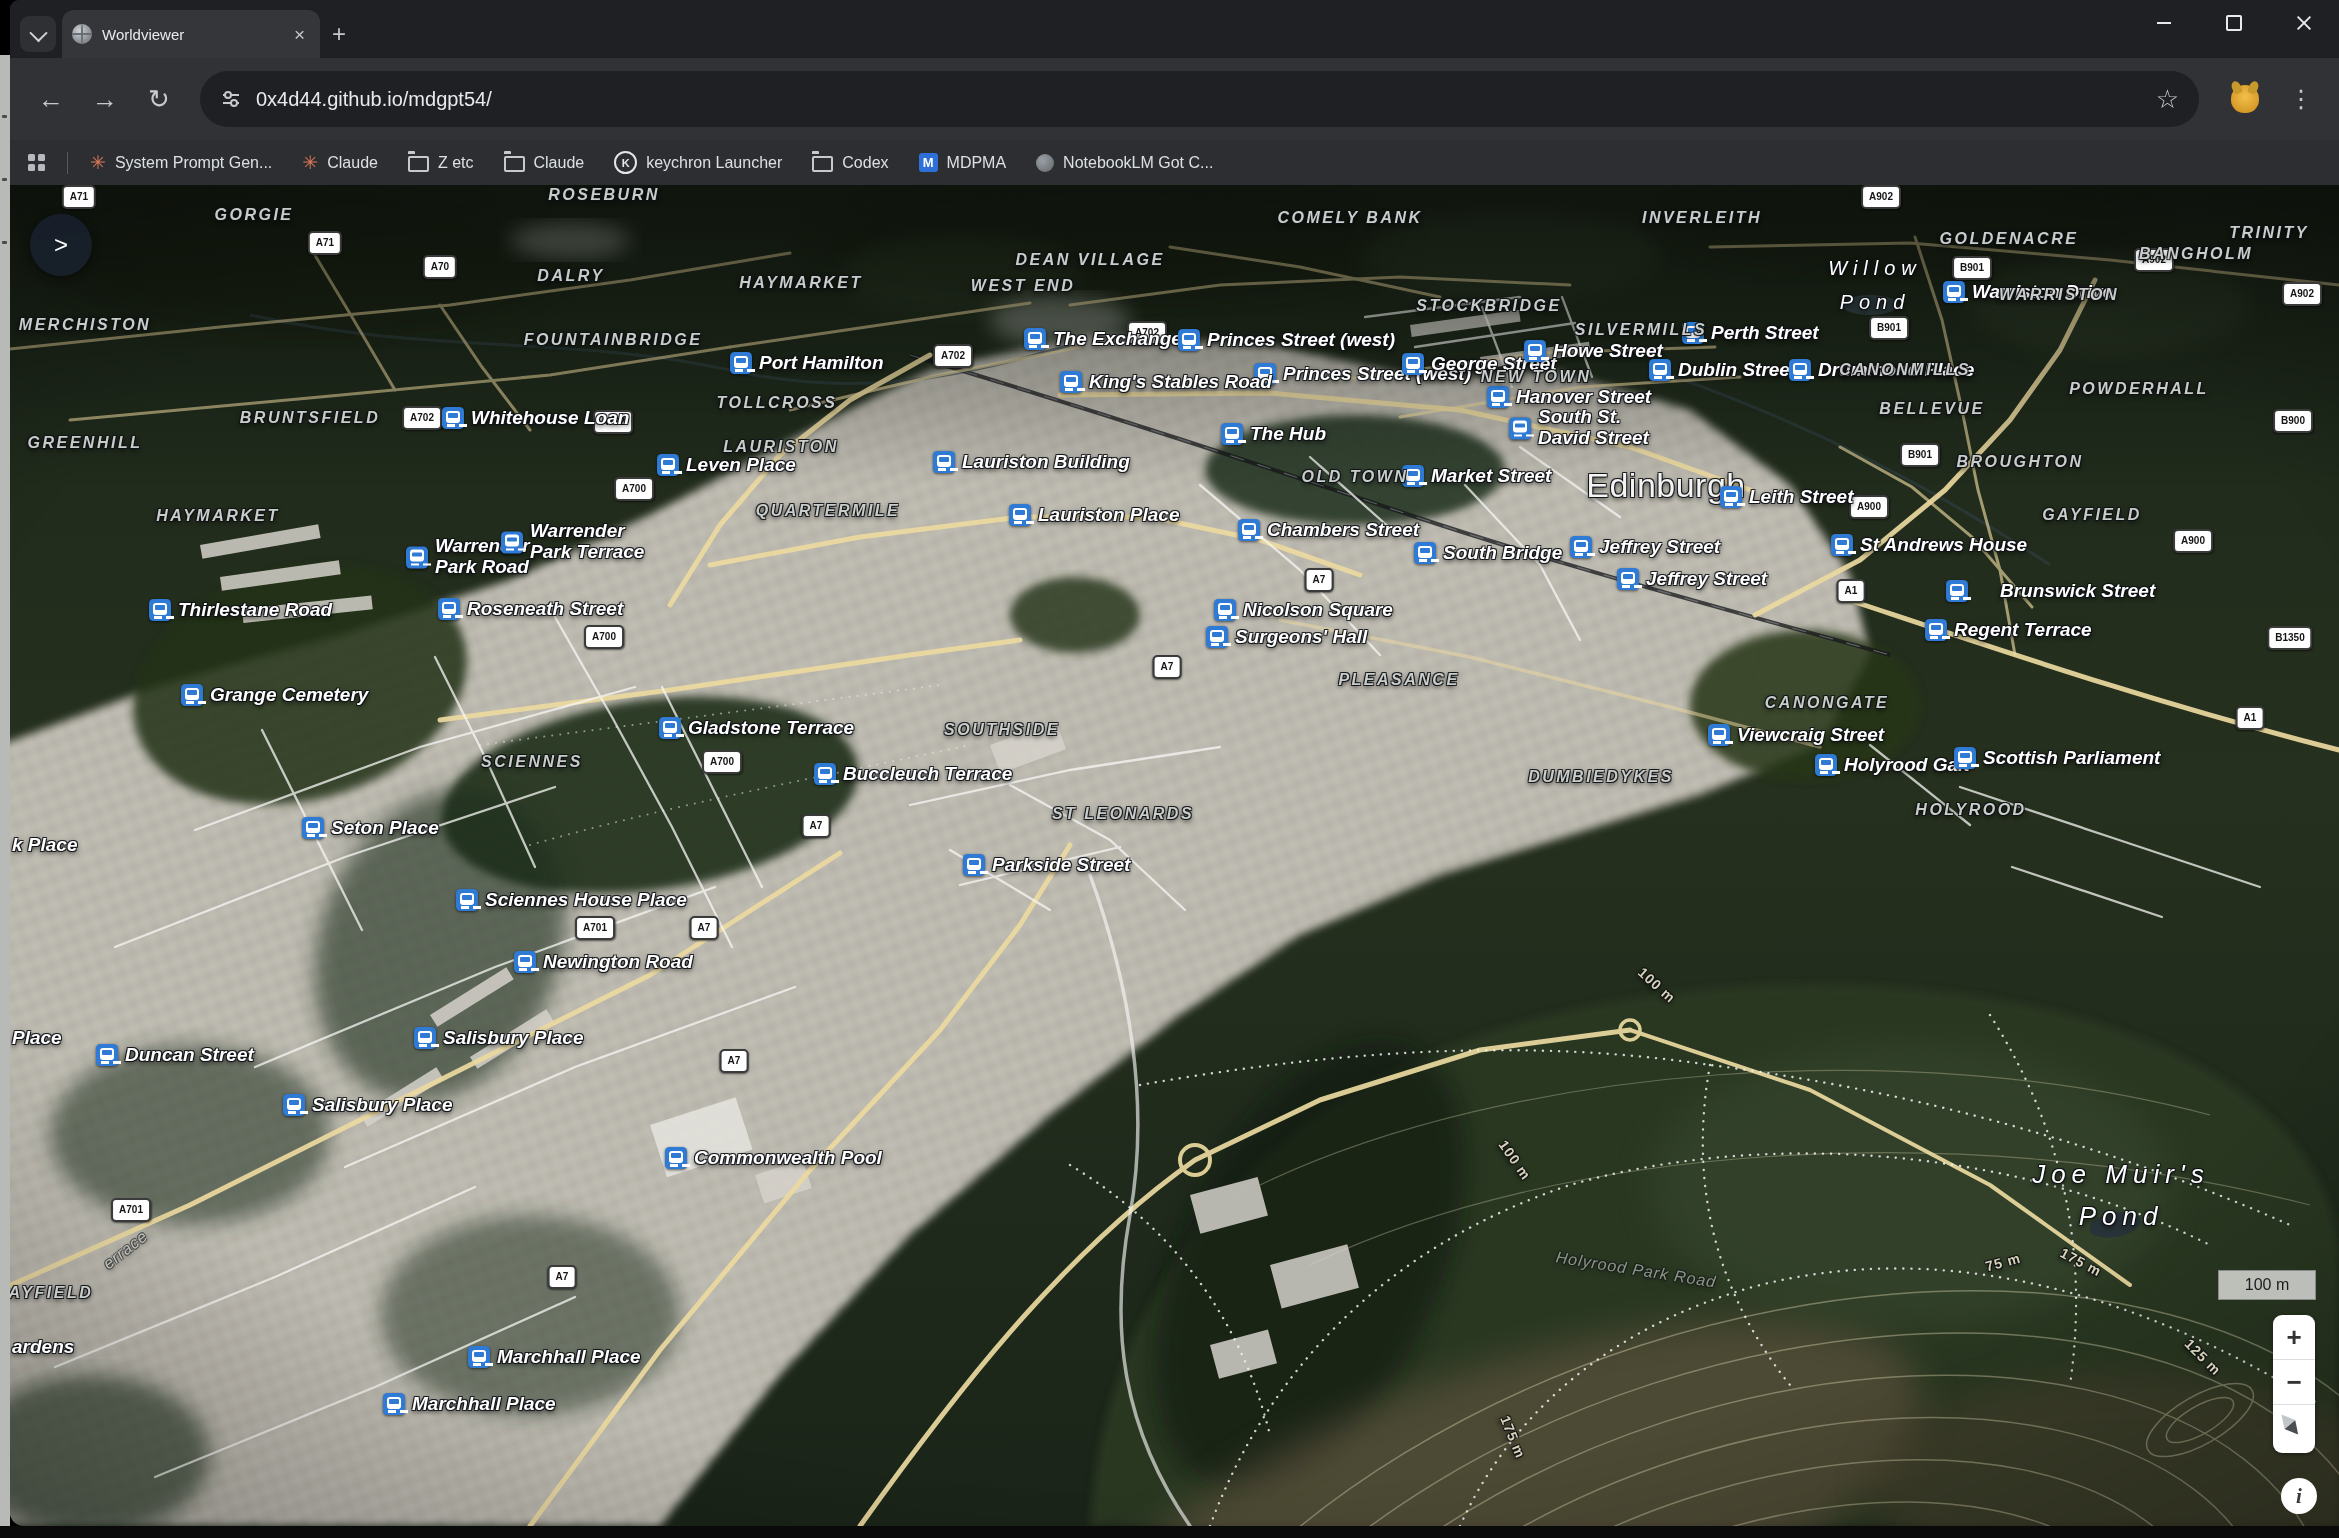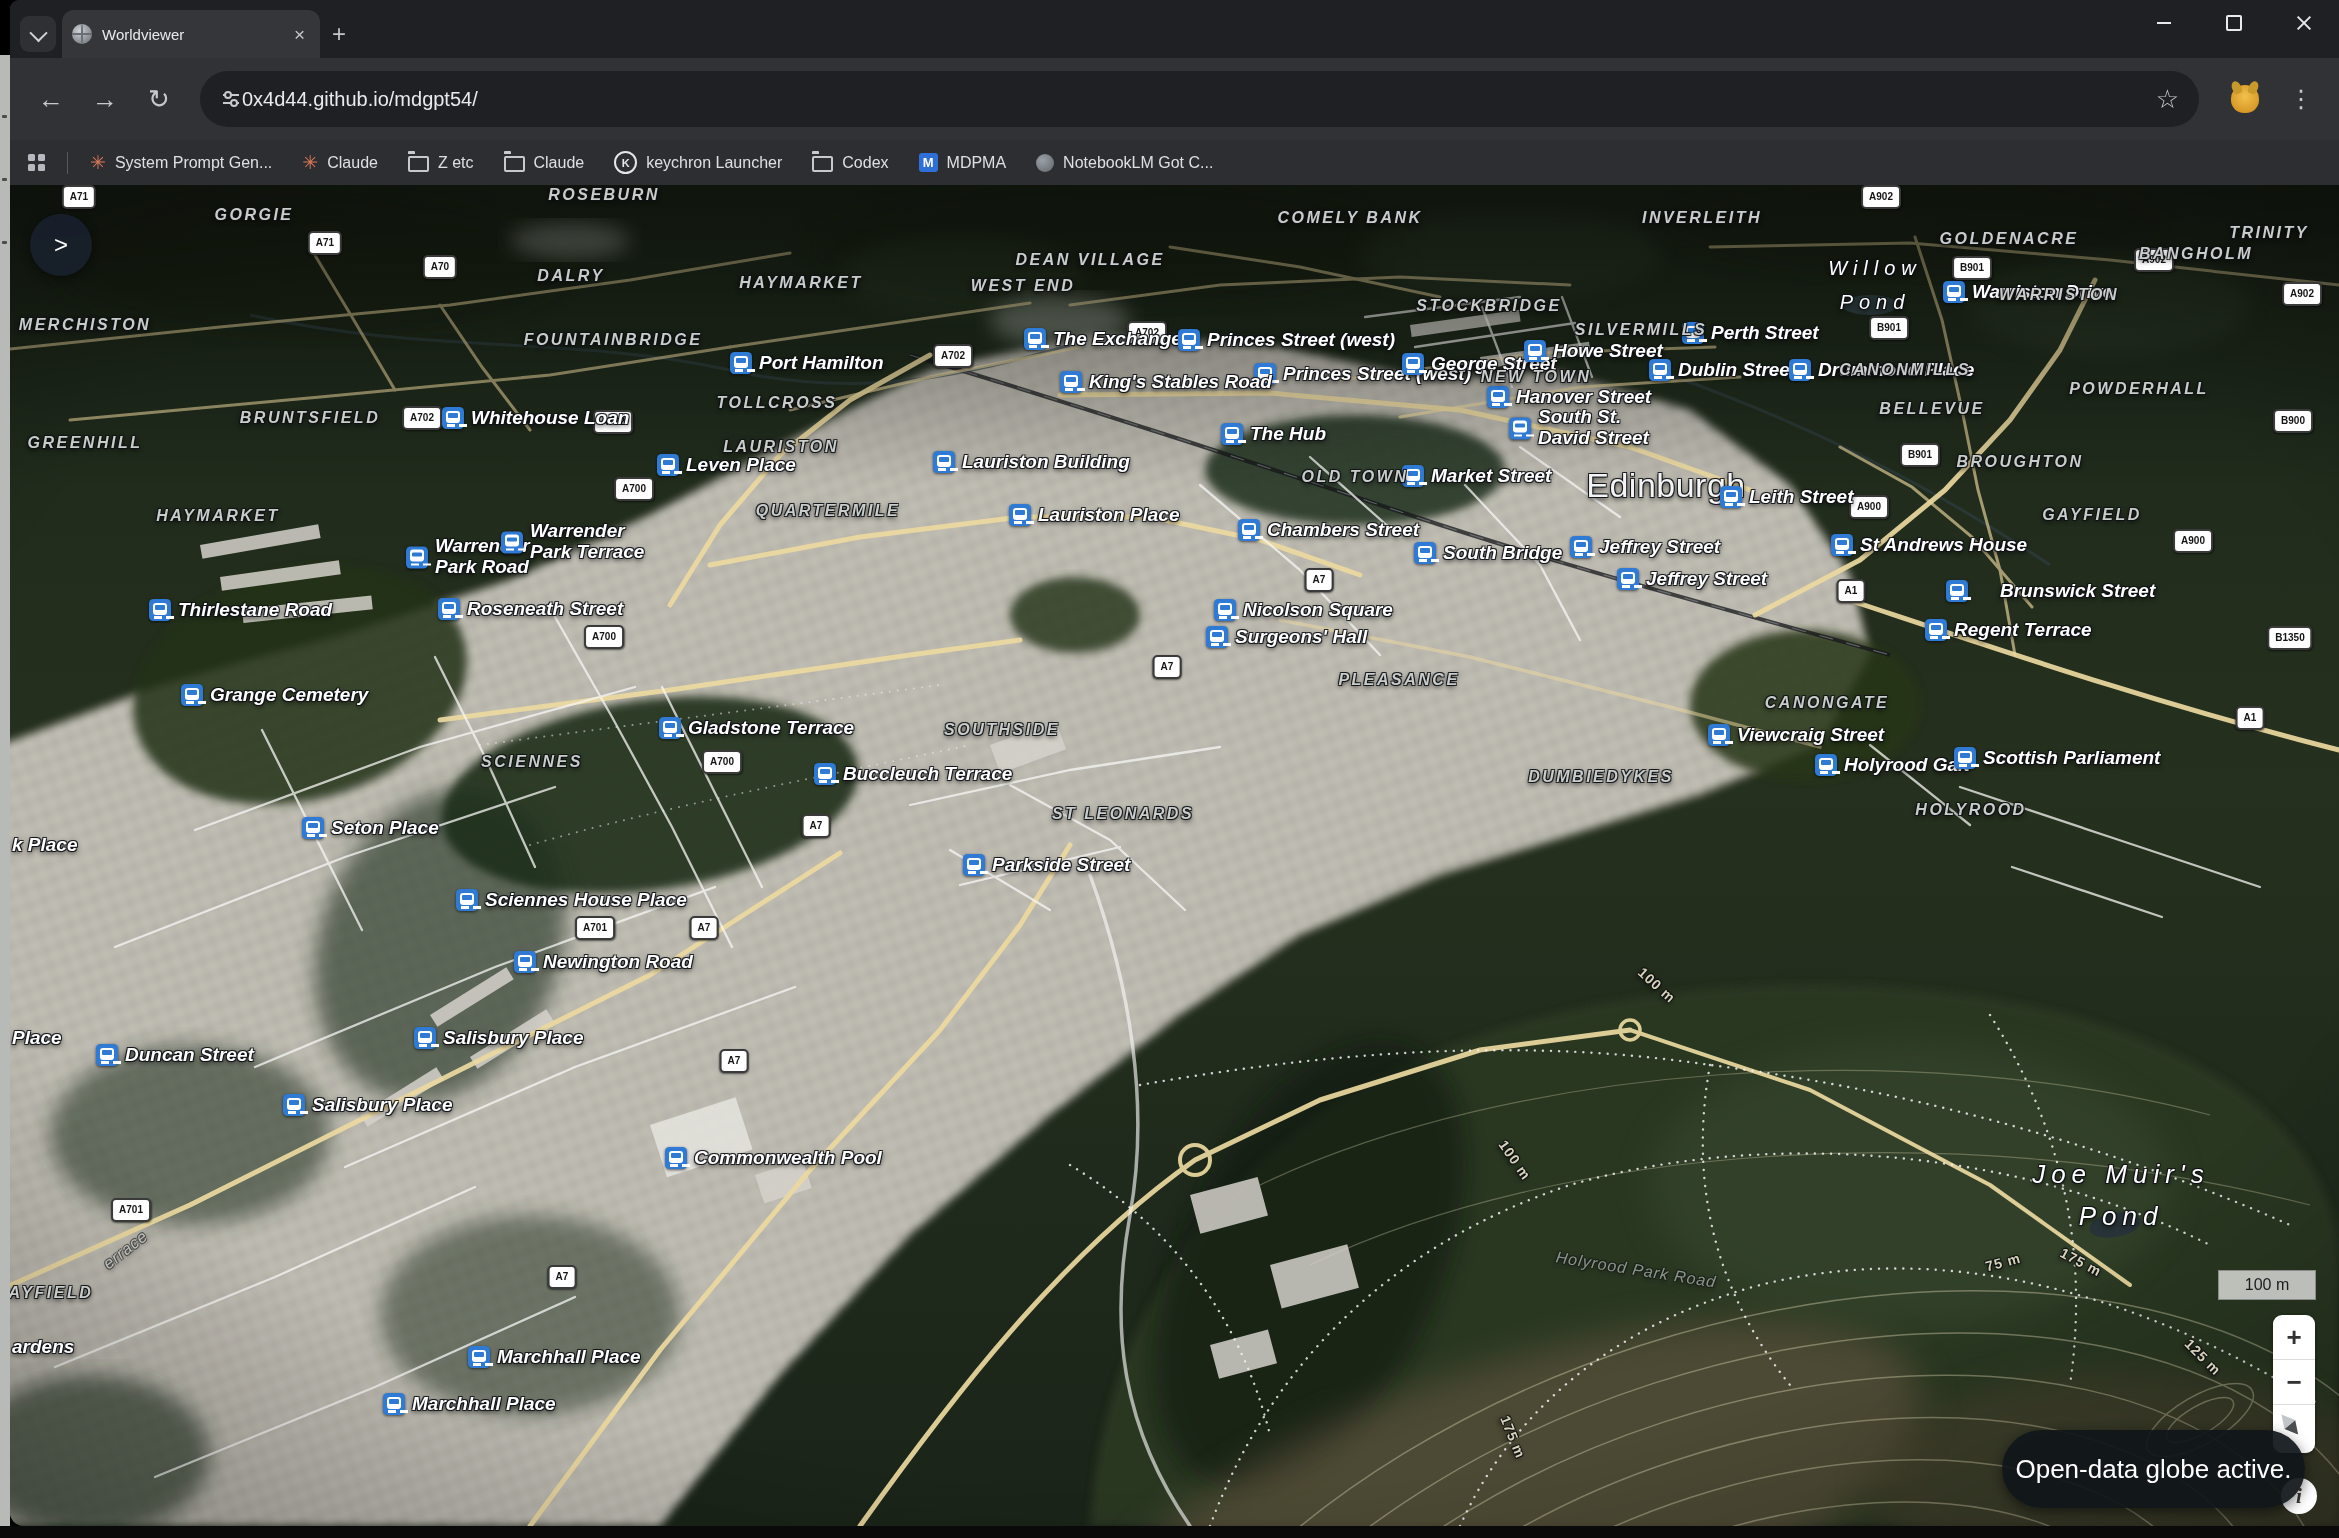--- a/index.html
+++ b/index.html
@@ -31,21 +31,21 @@
   .ic-min{width:14px;height:2px;background:#e8eaed}
   .ic-max{width:12px;height:12px;border:2px solid #e8eaed;border-radius:2px}
   .ic-x{position:relative;width:16px;height:16px}
   .ic-x::before,.ic-x::after{content:"";position:absolute;left:-1px;top:7px;width:18px;height:2px;background:#e8eaed}
   .ic-x::before{transform:rotate(45deg)}.ic-x::after{transform:rotate(-45deg)}
   
   .toolbar{height:82px;background:#303236;display:flex;align-items:center;padding:0 18px;gap:8px;flex:none}
   .navbtn{color:#c7cacd;font-size:26px;width:46px;height:46px;display:flex;align-items:center;
           justify-content:center;border-radius:50%;flex:none}
   .omnibox{flex:1;height:56px;background:#1e2023;border-radius:28px;margin:0 10px;display:flex;
-           align-items:center;padding:0 20px;min-width:0}
+           align-items:center;padding:0 20px;gap:14px;min-width:0}
   .urltext{color:#e8eaed;font-size:20px;white-space:nowrap;overflow:hidden;flex:1}
   .star{color:#c7cacd;font-size:26px;flex:none}
   .dog{width:28px;height:28px;border-radius:50% 50% 46% 46%;position:relative;flex:none;margin:0 14px;
        background:radial-gradient(circle at 50% 42%,#f3c04e,#d79a27 70%,#b07a18)}
   .dog::before,.dog::after{content:"";position:absolute;top:-4px;width:9px;height:13px;border-radius:60% 60% 40% 40%;background:#c79a2b}
   .dog::before{left:1px;transform:rotate(-24deg)}.dog::after{right:1px;transform:rotate(24deg)}
   .kebab{color:#c7cacd;font-size:24px;padding:0 8px;flex:none}
   
   .bookmarks{height:45px;background:#2c2e31;display:flex;align-items:center;padding:0 18px;gap:30px;flex:none}
   .grid4{display:grid;grid-template-columns:7px 7px;gap:3px}
@@ -919,17 +919,16 @@
     <div class="expand">&gt;</div>
     <div class="scalebox">100 m</div>
     <div class="zoomctl">
       <div class="zbtn">+</div>
       <div class="zbtn">−</div>
       <div class="compass">
         <span class="needle"></span>
       </div>
     </div>
     <div class="infobtn">i</div>
-    <div class="toast">Open-data globe active.</div>
   </div>
 </div>
 
 <div class="botbar"></div>
 
 </body></html>

